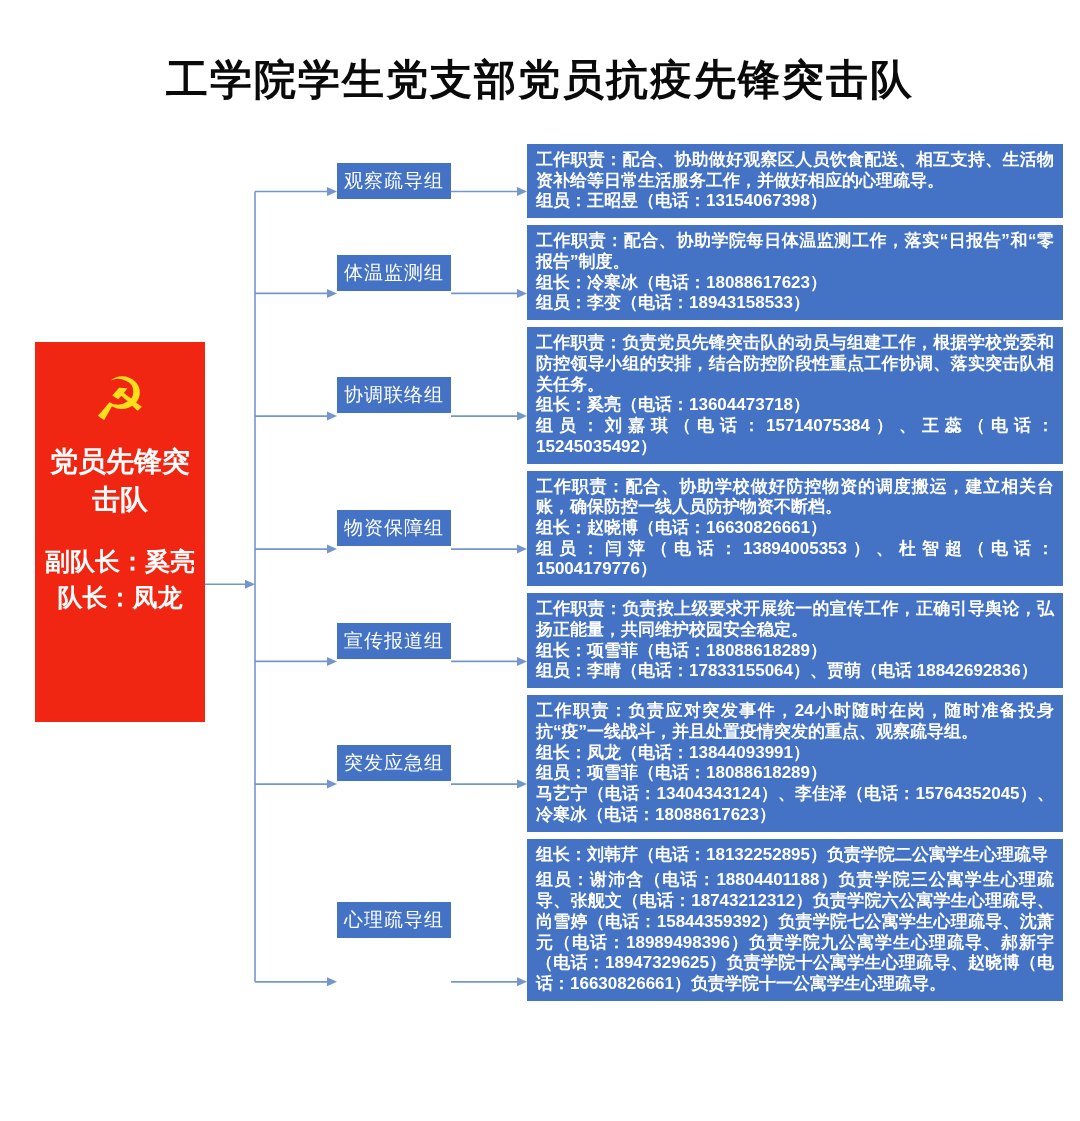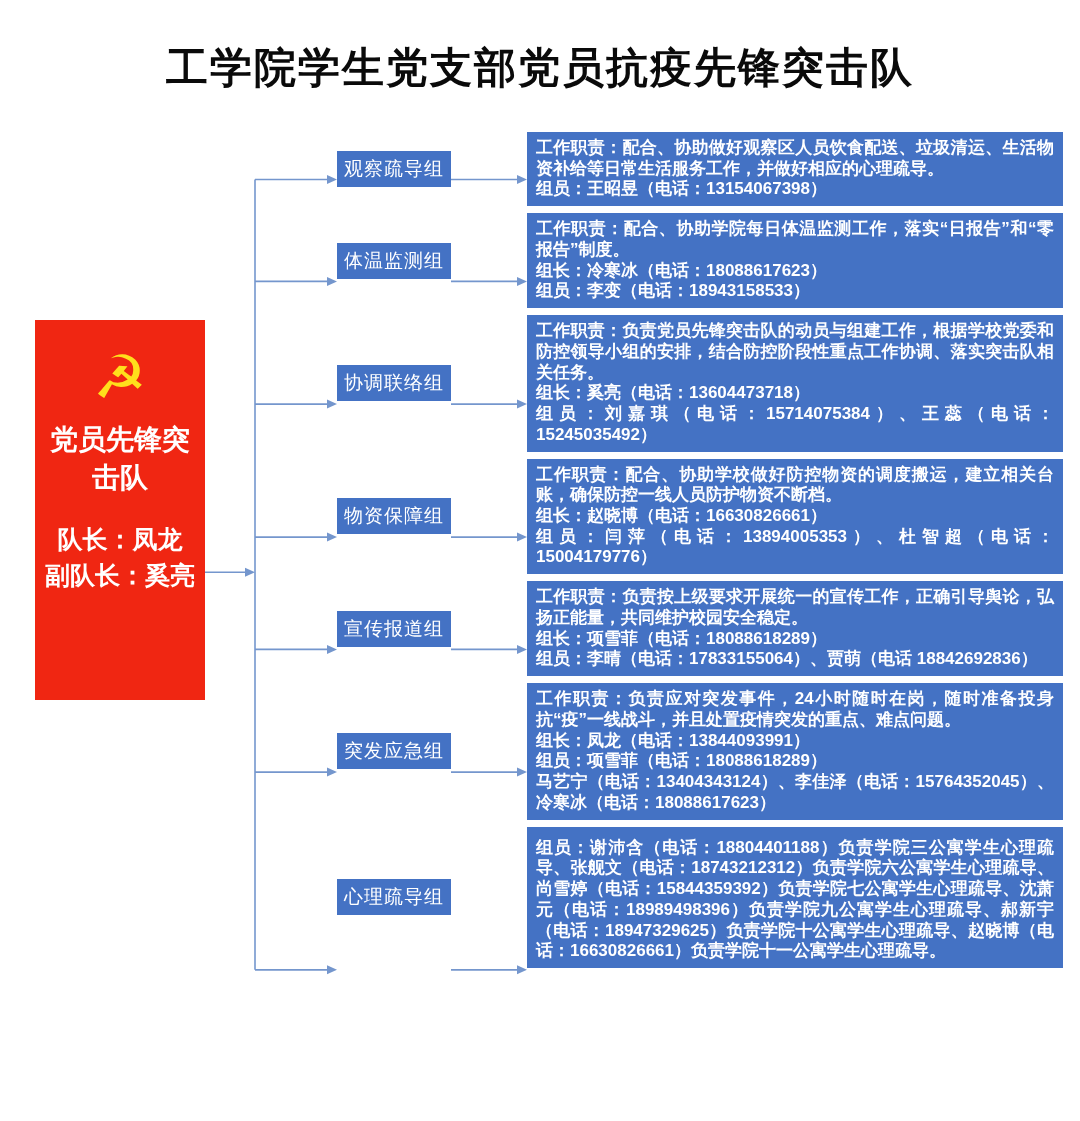--- a/index.html
+++ b/index.html
@@ -4,21 +4,21 @@
 <style>
   * { margin: 0; padding: 0; box-sizing: border-box; }
   html, body {
     width: 1080px; height: 1121px;
     background: #ffffff;
     font-family: "Liberation Sans", "DejaVu Sans", sans-serif;
     overflow: hidden;
   }
   .page { position: relative; width: 1080px; height: 1121px; }
   .title {
-    padding-top: 40px;
+    padding-top: 52px;
     text-align: center;
     font-size: 42px;
     font-weight: bold;
     color: #0a0a0a;
     letter-spacing: 2px;
   }
   .chart {
     position: relative;
     display: flex;
     align-items: center;
@@ -144,32 +144,32 @@
         <polygon points="327,833.328125 337,837.828125 327,842.328125" fill="#7496cd"></polygon>
         <line x1="451" y1="837.828125" x2="518" y2="837.828125" stroke="#7496cd" stroke-width="1.6"></line>
         <polygon points="517,833.328125 527,837.828125 517,842.328125" fill="#7496cd"></polygon>
       </svg>
 
     <div class="left-col">
       <div class="root-box" id="root-box">
         <div class="emblem">☭</div>
         <div class="root-name">党员先锋突击队</div>
         <div class="root-leaders">
+          <div class="leader-line">副队长：奚亮</div>
           <div class="leader-line">队长：凤龙</div>
-          <div class="leader-line">副队长：奚亮</div>
         </div>
       </div>
     </div>
 
     <div class="rows">
 
       <div class="row">
         <div class="group-box">观察疏导组</div>
         <div class="detail-box">
-          <div class="detail-line">工作职责：配合、协助做好观察区人员饮食配送、垃圾清运、生活物资补给等日常生活服务工作，并做好相应的心理疏导。</div>
+          <div class="detail-line">工作职责：配合、协助做好观察区人员饮食配送、相互支持、生活物资补给等日常生活服务工作，并做好相应的心理疏导。</div>
           <div class="detail-line">组员：王昭昱（电话：13154067398）</div>
         </div>
       </div>
 
       <div class="row">
         <div class="group-box">体温监测组</div>
         <div class="detail-box">
           <div class="detail-line">工作职责：配合、协助学院每日体温监测工作，落实“日报告”和“零报告”制度。</div>
           <div class="detail-line">组长：冷寒冰（电话：18088617623）</div>
           <div class="detail-line">组员：李变（电话：18943158533）</div>
@@ -199,29 +199,30 @@
         <div class="detail-box">
           <div class="detail-line">工作职责：负责按上级要求开展统一的宣传工作，正确引导舆论，弘扬正能量，共同维护校园安全稳定。</div>
           <div class="detail-line">组长：项雪菲（电话：18088618289）</div>
           <div class="detail-line">组员：李晴（电话：17833155064）、贾萌（电话 18842692836）</div>
         </div>
       </div>
 
       <div class="row">
         <div class="group-box">突发应急组</div>
         <div class="detail-box">
-          <div class="detail-line">工作职责：负责应对突发事件，24小时随时在岗，随时准备投身抗“疫”一线战斗，并且处置疫情突发的重点、难点问题。</div>
+          <div class="detail-line">工作职责：负责应对突发事件，24小时随时在岗，随时准备投身抗“疫”一线战斗，并且处置疫情突发的重点、观察疏导组。</div>
           <div class="detail-line">组长：凤龙（电话：13844093991）</div>
           <div class="detail-line">组员：项雪菲（电话：18088618289）</div>
           <div class="detail-line">马艺宁（电话：13404343124）、李佳泽（电话：15764352045）、冷寒冰（电话：18088617623）</div>
         </div>
       </div>
 
       <div class="row">
         <div class="group-box">心理疏导组</div>
         <div class="detail-box">
+          <div class="detail-line">组长：刘韩芹（电话：18132252895）负责学院二公寓学生心理疏导</div>
           <div class="detail-line gap">组员：谢沛含（电话：18804401188）负责学院三公寓学生心理疏导、张舰文（电话：18743212312）负责学院六公寓学生心理疏导、尚雪婷（电话：15844359392）负责学院七公寓学生心理疏导、沈萧元（电话：18989498396）负责学院九公寓学生心理疏导、郝新宇（电话：18947329625）负责学院十公寓学生心理疏导、赵晓博（电话：16630826661）负责学院十一公寓学生心理疏导。</div>
         </div>
       </div>
 
     </div>
   </div>
 </div>
 
 </body></html>

